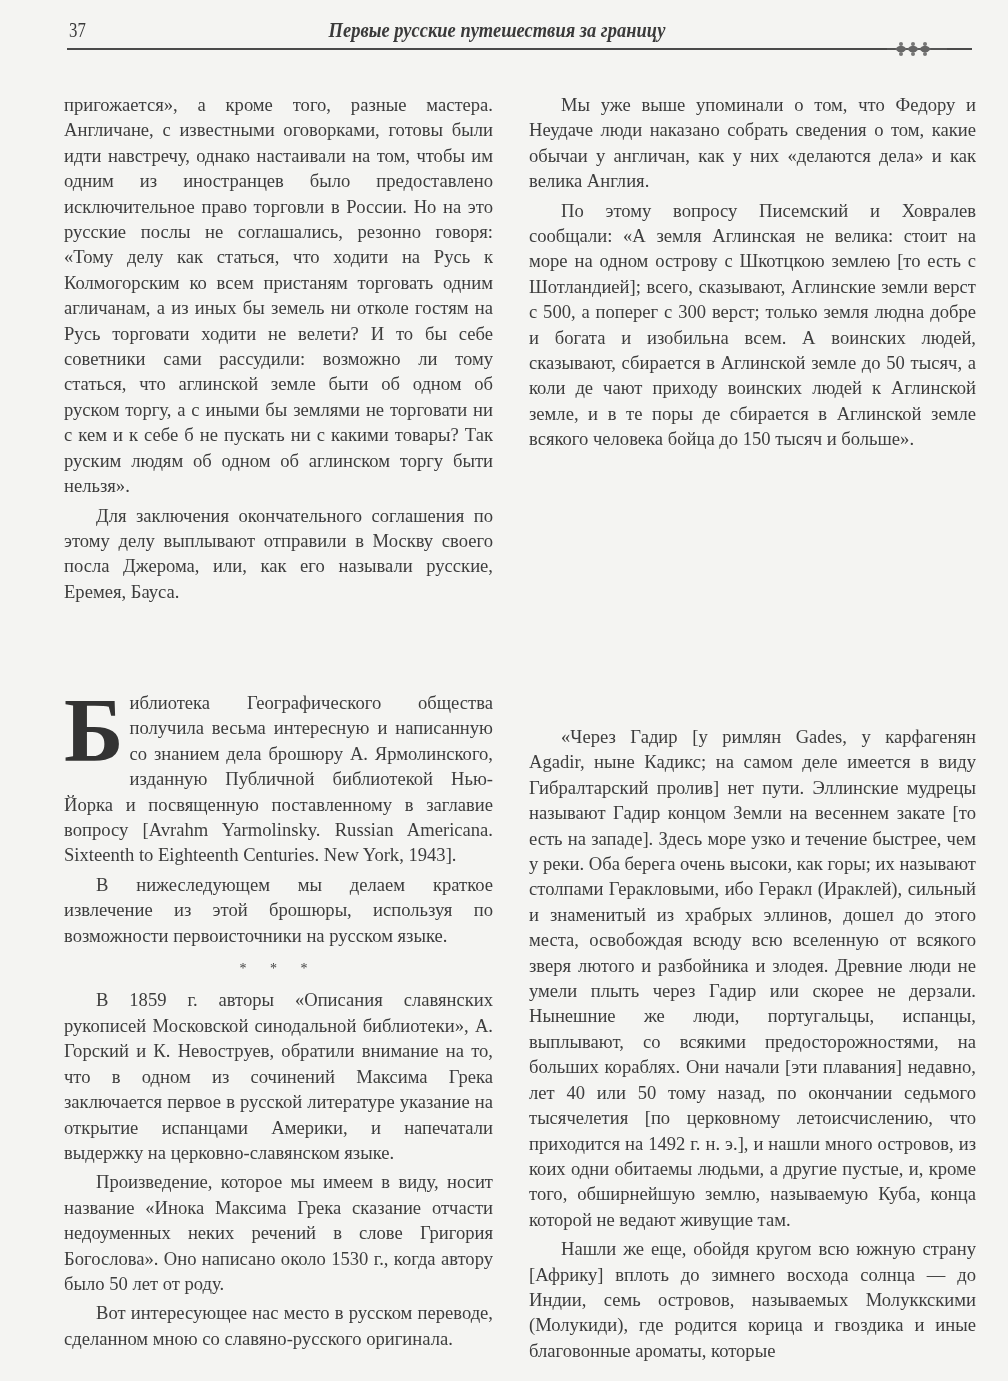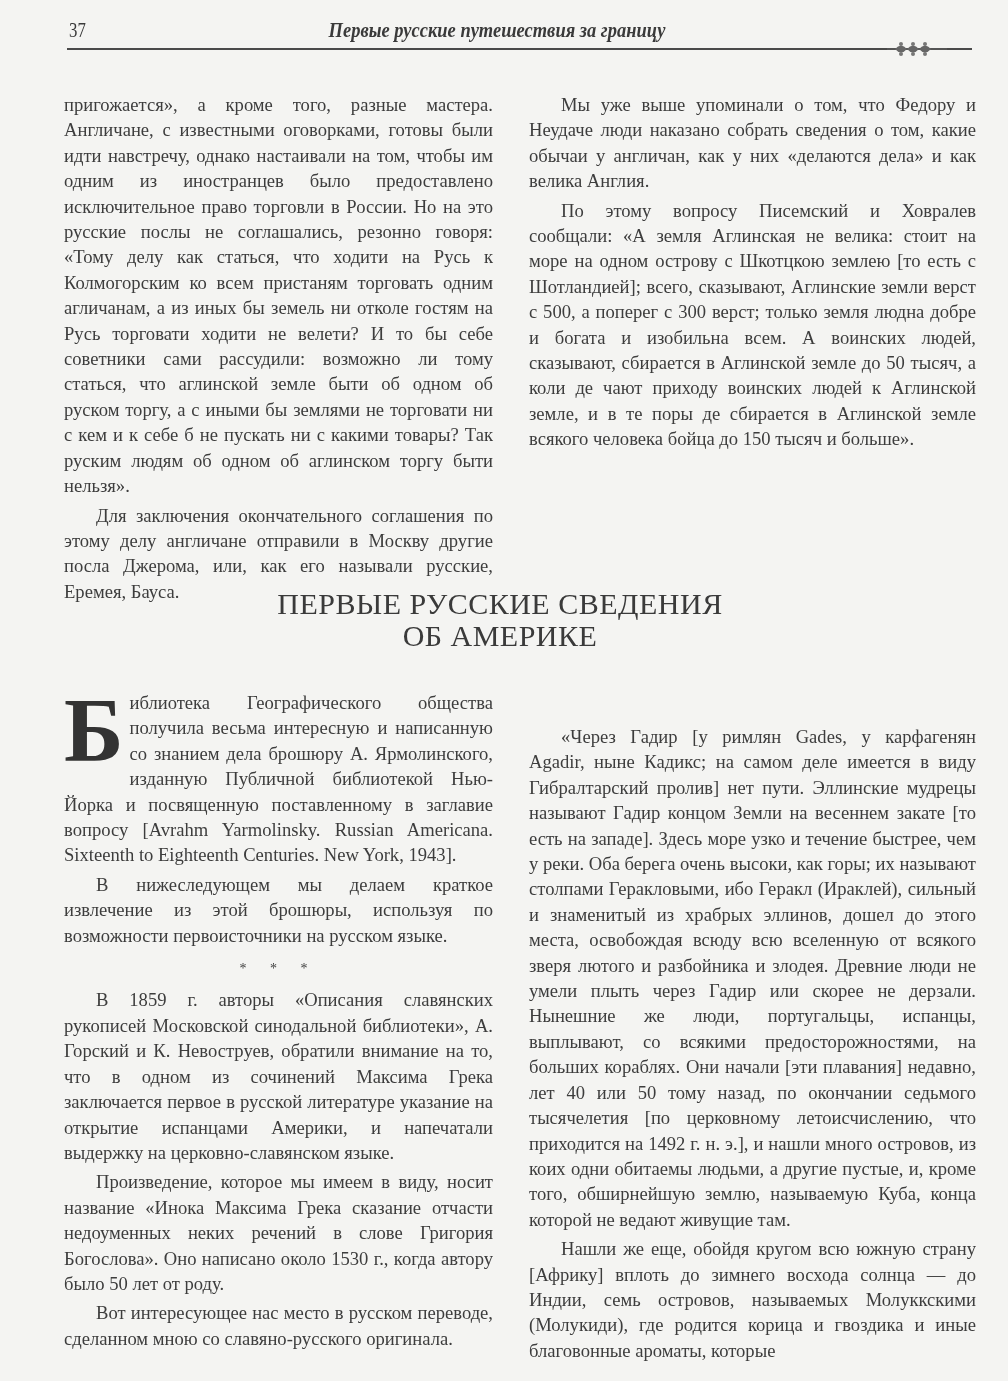--- a/index.html
+++ b/index.html
@@ -47,32 +47,28 @@
         <circle cx="26" cy="6" r="2" fill="#777"></circle>
         <circle cx="38" cy="6" r="2" fill="#777"></circle>
       <circle cx="14" cy="16" r="2" fill="#777"></circle>
         <circle cx="26" cy="16" r="2" fill="#777"></circle>
         <circle cx="38" cy="16" r="2" fill="#777"></circle>
     </svg>
   </div>
 
   <div class="col left-top">
     <p>пригожается», а кроме того, разные мастера. Англичане, с известными оговорками, готовы были идти навстречу, однако настаивали на том, чтобы им одним из иностранцев было предоставлено исключительное право торговли в России. Но на это русские послы не соглашались, резонно говоря: «Тому делу как статься, что ходити на Русь к Колмогорским ко всем пристаням торговать одним агличанам, а из иных бы земель ни отколе гостям на Русь торговати ходити не велети? И то бы себе советники сами рассудили: возможно ли тому статься, что аглинской земле быти об одном об руском торгу, а с иными бы землями не торговати ни с кем и к себе б не пускать ни с какими товары? Так руским людям об одном об аглинском торгу быти нельзя».</p>
-    <p class="indent">Для заключения окончательного соглашения по этому делу англичане отправили в Москву другие посла Джерома, или, как его называли русские, Еремея, Бауса.</p>
+    <p class="indent">Для заключения окончательного соглашения по этому делу выплывают отправили в Москву своего посла Джерома, или, как его называли русские, Еремея, Бауса.</p>
   </div>
 
   <div class="col right-top">
     <p class="indent">Мы уже выше упоминали о том, что Федору и Неудаче люди наказано собрать сведения о том, какие обычаи у англичан, как у них «делаются дела» и как велика Англия.</p>
     <p class="indent">По этому вопросу Писемский и Ховралев сообщали: «А земля Аглинская не велика: стоит на море на одном острову с Шкотцкою землею [то есть с Шотландией]; всего, сказывают, Аглинские земли верст с 500, а поперег с 300 верст; только земля людна добре и богата и изобильна всем. А воинских людей, сказывают, сбирается в Аглинской земле до 50 тысяч, а коли де чают приходу воинских людей к Аглинской земле, и в те поры де сбирается в Аглинской земле всякого человека бойца до 150 тысяч и больше».</p>
   </div>
 
-  <div class="section-title">
-    <div>ПЕРВЫЕ РУССКИЕ СВЕДЕНИЯ</div>
-    <div>ОБ АМЕРИКЕ</div>
-  </div>
 
   <div class="col left-bottom">
     <p><span class="dropcap">Б</span><span>иблиотека Географического общества получила весьма интересную и написанную со знанием дела брошюру А. Ярмолинского, изданную Публичной библиотекой Нью-Йорка и посвященную поставленному в заглавие вопросу [Avrahm Yarmolinsky. Russian Americana. Sixteenth to Eighteenth Centuries. New York, 1943].</span></p>
     <p class="indent">В нижеследующем мы делаем краткое извлечение из этой брошюры, используя по возможности первоисточники на русском языке.</p>
     <div class="stars">* * *</div>
     <p class="indent">В 1859 г. авторы «Описания славянских рукописей Московской синодальной библиотеки», А. Горский и К. Невоструев, обратили внимание на то, что в одном из сочинений Максима Грека заключается первое в русской литературе указание на открытие испанцами Америки, и напечатали выдержку на церковно-славянском языке.</p>
     <p class="indent">Произведение, которое мы имеем в виду, носит название «Инока Максима Грека сказание отчасти недоуменных неких речений в слове Григория Богослова». Оно написано около 1530 г., когда автору было 50 лет от роду.</p>
     <p class="indent">Вот интересующее нас место в русском переводе, сделанном мною со славяно-русского оригинала.</p>
   </div>
 

